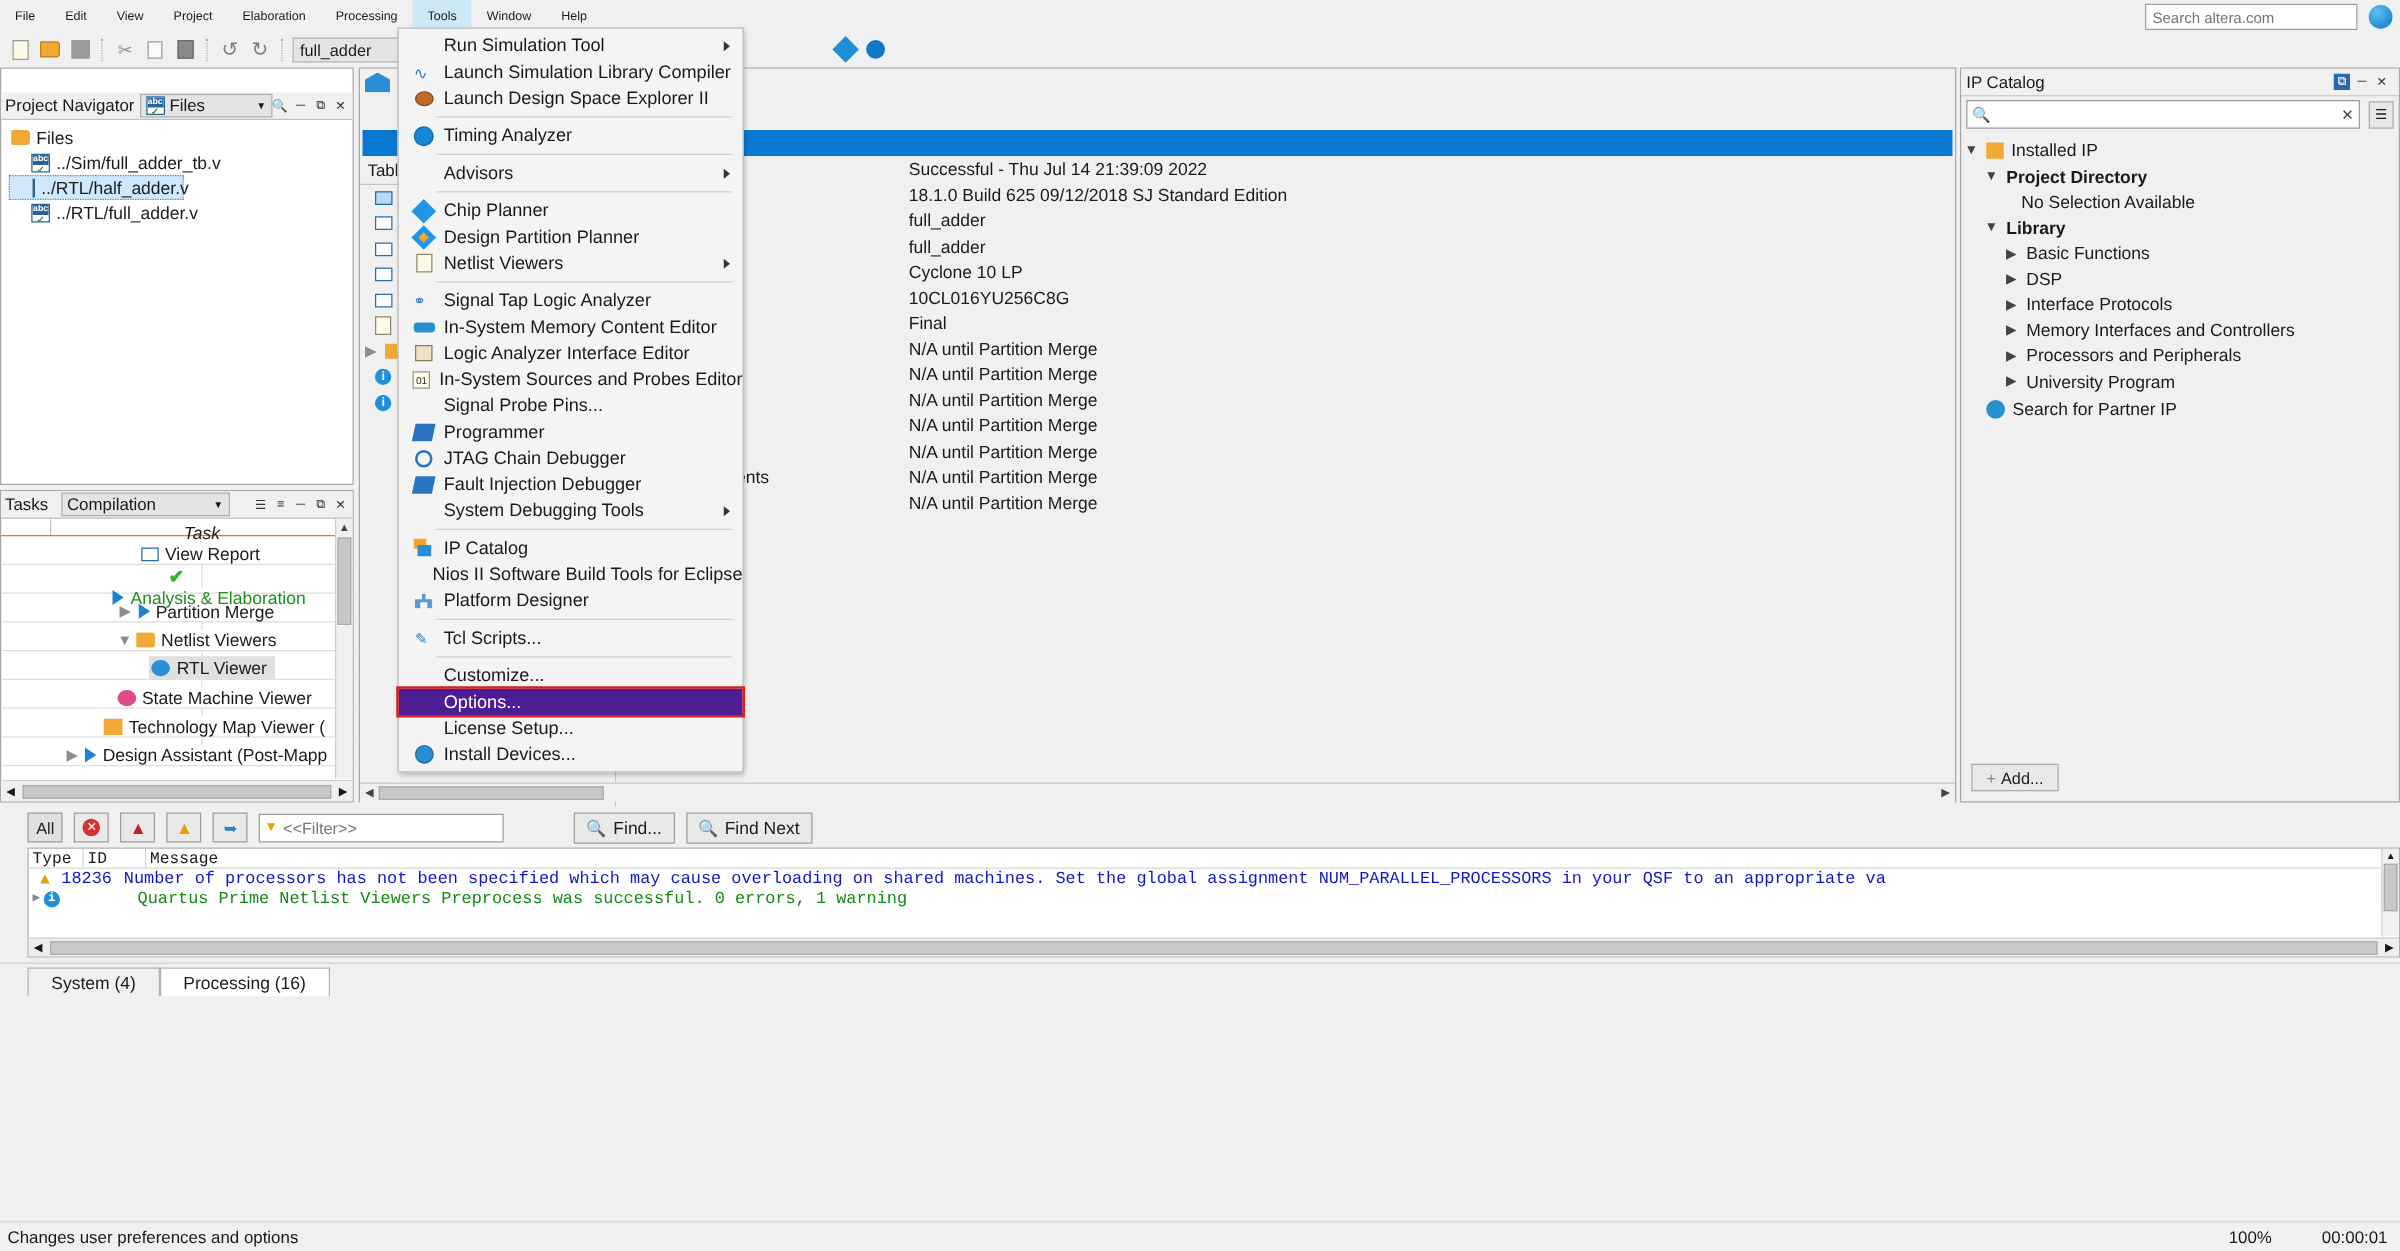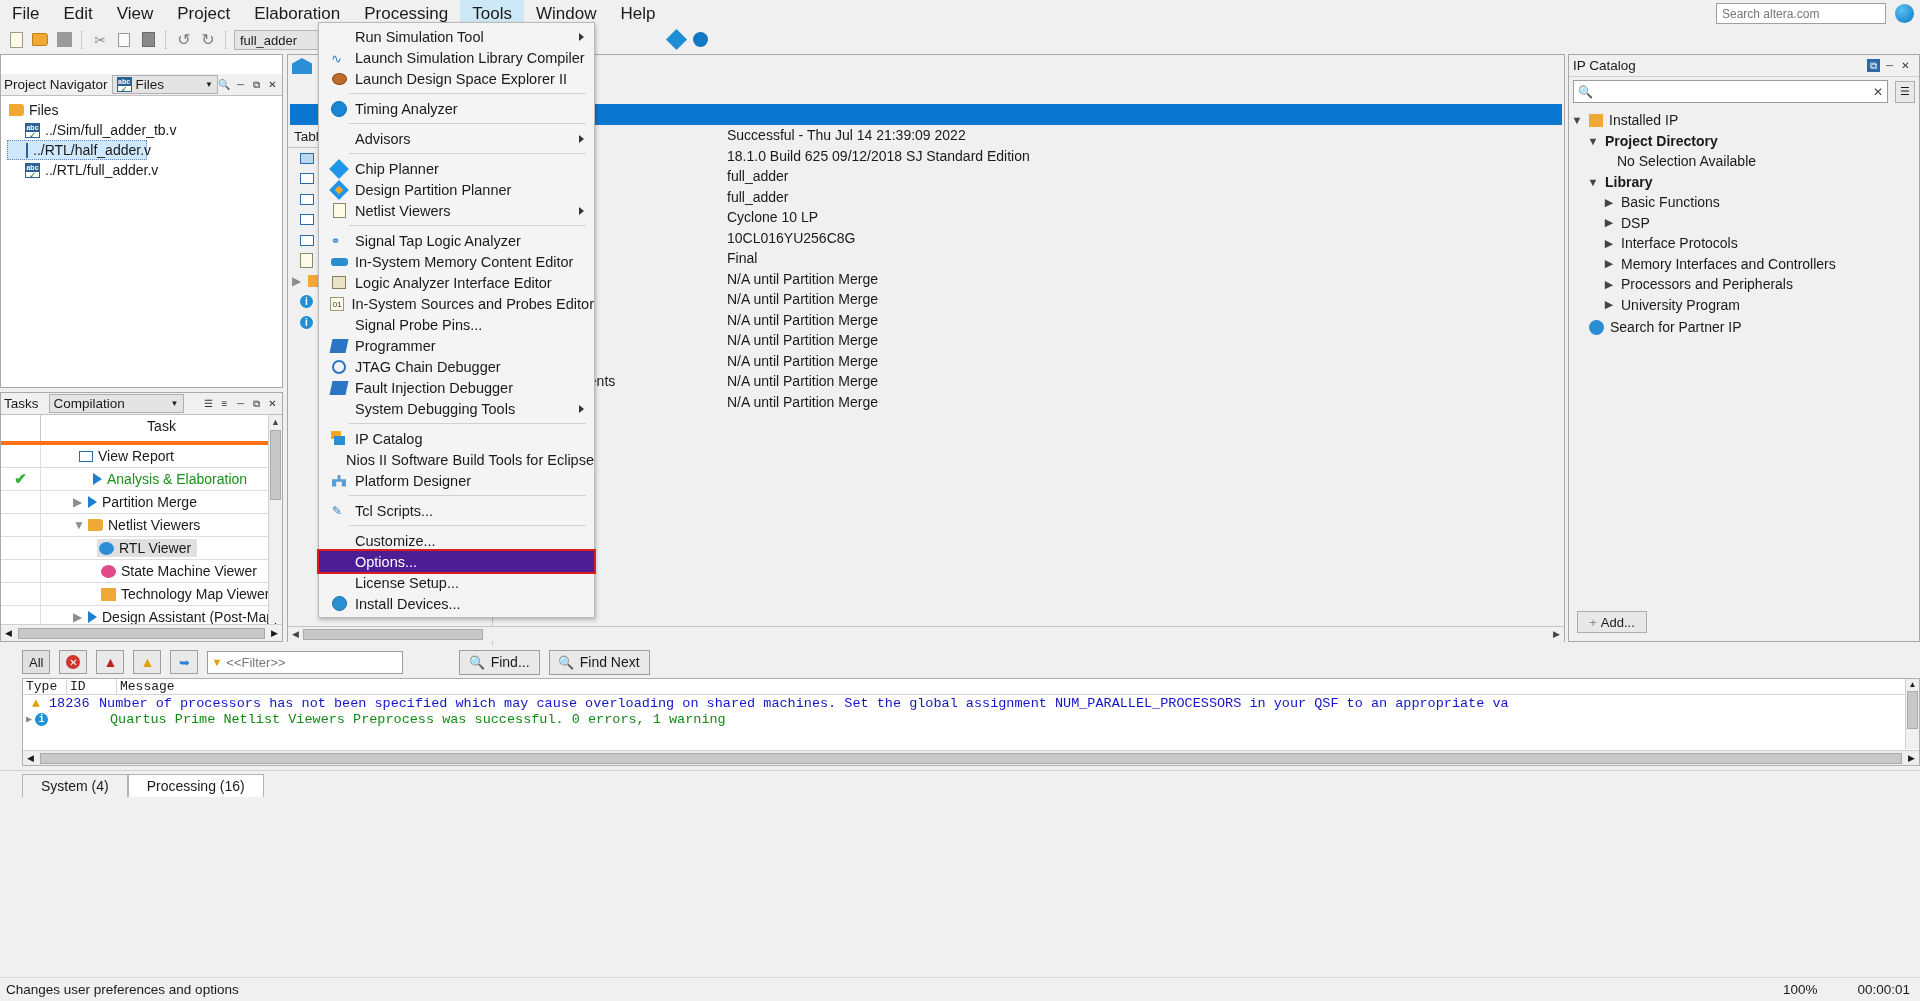--- a/index.html
+++ b/index.html
@@ -14,21 +14,21 @@
   }
   #app { position: relative; width: 1920px; height: 1001px; background: #f0f0f0; }
 
   
   .menubar {
     position: absolute; top: 0; left: 0; right: 0; height: 27px;
     background: #f0f0f0; display: flex; align-items: center;
     border-bottom: 1px solid #f0f0f0;
   }
   .menubar .mi {
-    padding: 4px 12px; font-size: 17px; line-height: 19px; cursor: default;
+    padding: 4px 12px; font-size: 10px; line-height: 19px; cursor: default;
     white-space: nowrap;
   }
   .menubar .mi.active { background: #cde8f6; }
   .search-box {
     position: absolute; right: 34px; top: 3px; width: 170px; height: 21px;
     background: #fff; border: 1px solid #a0a0a0; font-size: 12px;
     padding: 2px 5px; color: #555; line-height: 16px;
   }
   .globe-icon {
     position: absolute; right: 6px; top: 4px; width: 19px; height: 19px;
@@ -97,24 +97,24 @@
     position: absolute; left: 0; top: 392px; width: 283px; height: 250px;
     background: #fff; border: 1px solid #a8a8a8;
   }
   #tasks .head { height: 22px; background: #f0f0f0; display:flex; align-items:center; border-bottom:1px solid #c0c0c0; padding-left:3px; }
   .tk-combo {
     background: #e4e4e4; border: 1px solid #b0b0b0; height: 19px; padding: 0 4px;
     margin-left: 10px; width: 135px; font-size: 13.5px; display:flex; align-items:center;
   }
   .tk-combo .caret { margin-left:auto; font-size:8px; }
   .task-table { font-size: 14px; }
-  .task-hdr { display:flex; height: 30px; border-bottom: 4px solid #f97316; }
+  .task-hdr { display:flex; height: 14px; border-bottom: 1px solid #f97316; font-style: italic; }
   .task-hdr .c1 { width: 40px; border-right: 1px solid #c8c8c8; }
   .task-hdr .c2 { flex: 1; text-align: center; line-height: 22px; }
-  .task-row { display:flex; height: 23px; border-bottom: 1px solid #ddd; align-items: center; }
+  .task-row { display:flex; height: 23px; border-bottom: 1px solid #ddd; align-items: center; flex-direction: column; }
   .task-row .c1 { width: 40px; border-right: 1px solid #ddd; height:100%; display:flex; align-items:center; justify-content:center; }
   .task-row .c2 { flex:1; display:flex; align-items:center; gap:5px; padding-left: 6px; }
   .chk { color: #35b035; font-size: 15px; font-weight: bold; }
   .tri { width: 0; height: 0; border-left: 9px solid #1e7fd4; border-top: 6px solid transparent; border-bottom: 6px solid transparent; }
   .arr { color: #8d8d8d; font-size: 12px; width: 10px; }
   .grn { color: #1a8f1a; }
   .rtl-hl { background: #e0e0e0; padding: 1px 6px 1px 2px; display:flex; align-items:center; gap:5px; }
 
   
   #center {

